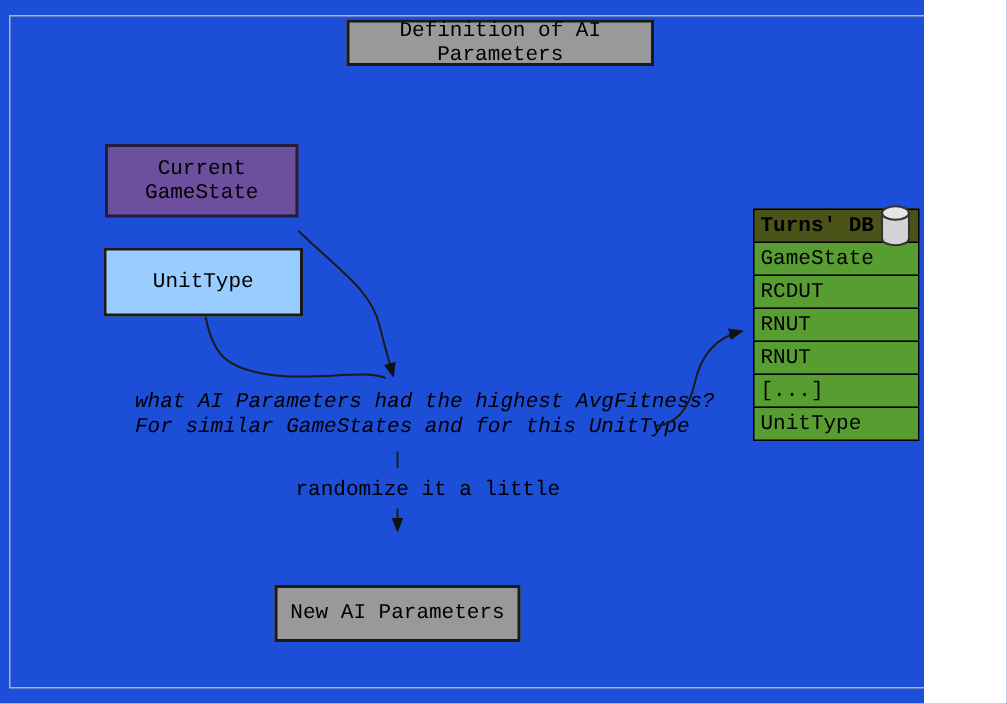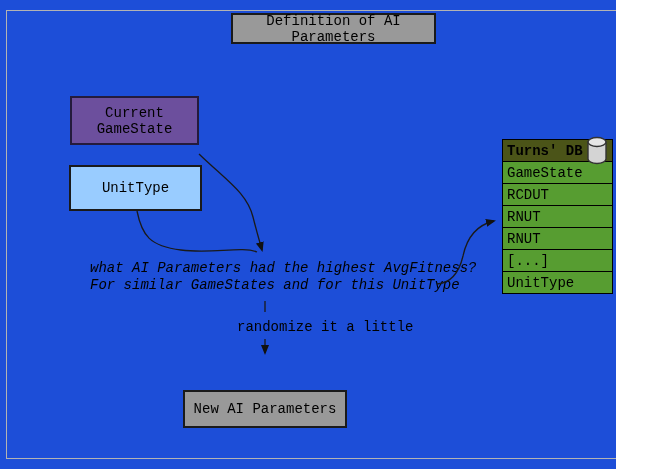--- a/index.html
+++ b/index.html
@@ -30,21 +30,21 @@
   }
   #newparams-box{
     left:183px;top:362px;width:164px;height:38px;
     background:#999999;border:2px solid #1a1a1a;margin-top:28px;
   }
   #question{
     position:absolute;left:90px;top:260px;
     font-style:italic;font-size:14px;line-height:16.5px;white-space:nowrap;
   }
   #randomize{
-    position:absolute;left:197px;top:319px;font-size:14px;white-space:nowrap;margin-left:40px;
+    position:absolute;left:197px;top:319px;font-size:14px;white-space:nowrap;
   }
   #turns-db{
     position:absolute;left:502px;top:123px;width:111px;
   }
   .db-cell{
     box-sizing:border-box;height:23px;border:1px solid #000;margin-top:-1px;
     display:flex;align-items:center;padding-left:4px;font-size:14px;
     background:#579D31;
   }
   .db-header{

